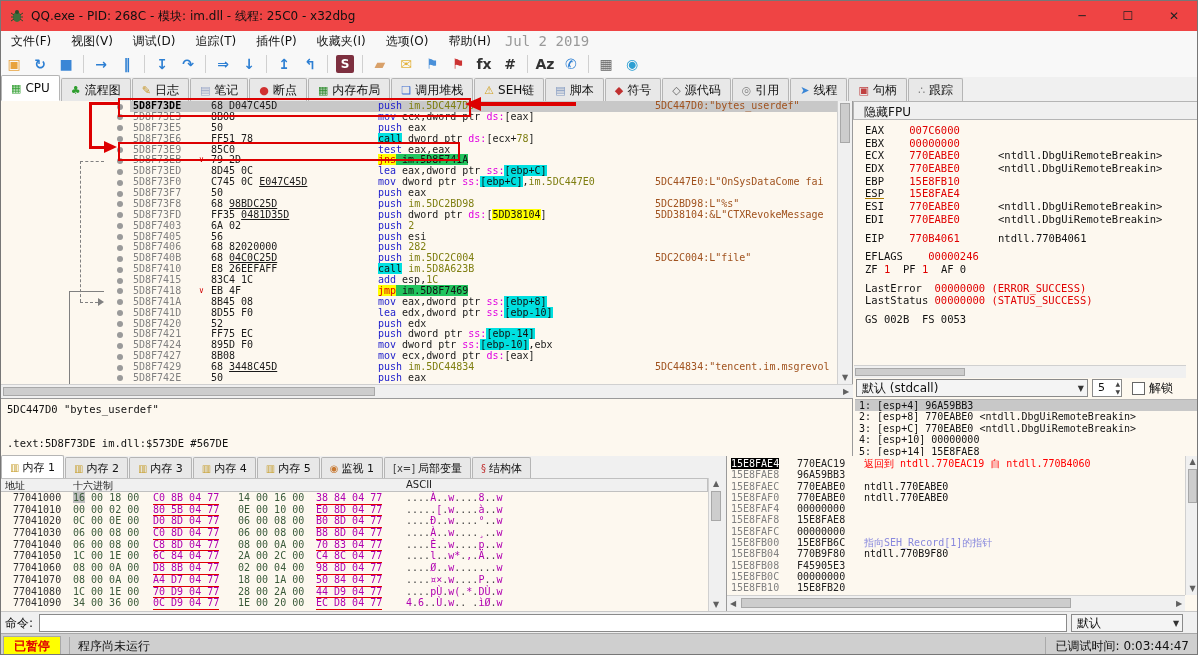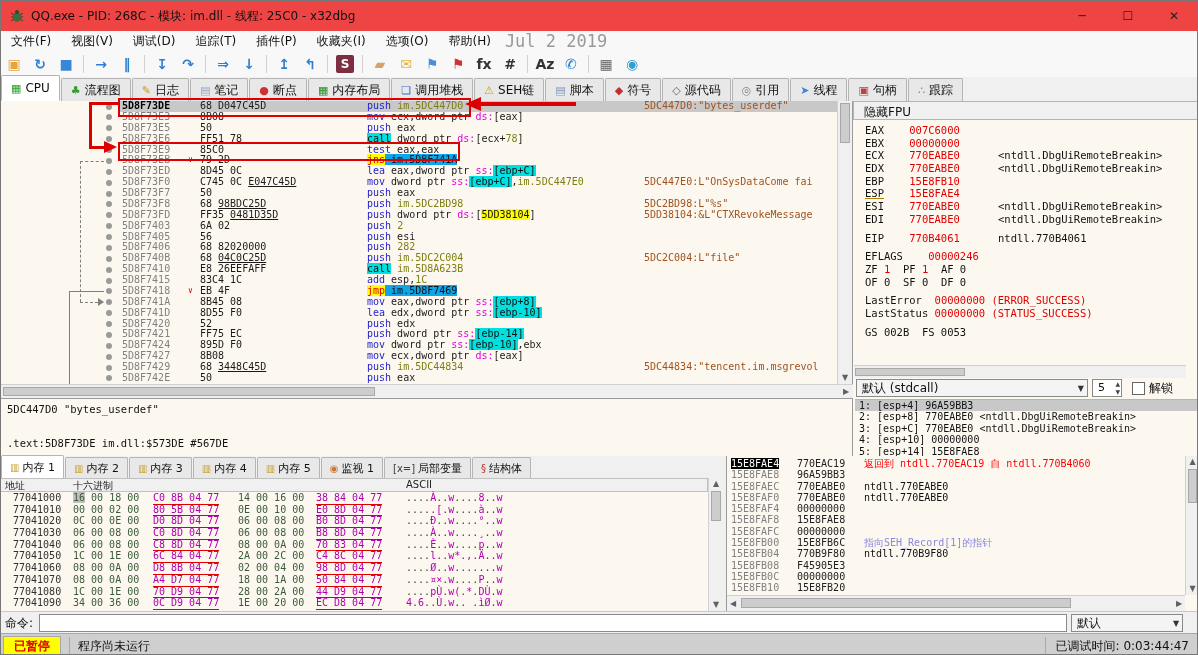--- a/index.html
+++ b/index.html
@@ -10,62 +10,62 @@
   
   .titlebar{position:absolute;left:0;top:0;width:100%;height:30px;background:#ef4444;display:flex;align-items:center;border-bottom:1px solid #e4e4e4;}
   .appicon{width:16px;height:16px;margin:0 6px 0 8px;}
   .ttext{font-size:12px;color:#111;}
   .wbtns{position:absolute;right:0;top:0;height:30px;display:flex;}
   .wbtn{width:46px;height:30px;display:flex;align-items:center;justify-content:center;font-size:12px;color:#222;}
 
   
   .menubar{position:absolute;left:0;top:30px;width:100%;height:20px;background:#f8f8f8;display:flex;align-items:center;}
   .mi{padding:2px 10px;color:#111;}
-  .builddate{color:#999;font-family:"DejaVu Sans Mono",monospace;font-size:17px;margin-left:4px;}
+  .builddate{color:#999;font-family:"DejaVu Sans Mono",monospace;font-size:14px;margin-left:4px;}
 
   
   .toolbar{position:absolute;left:0;top:50px;width:100%;height:26px;background:#f8f8f8;display:flex;align-items:center;border-bottom:1px solid #e0e0e0;}
   .tbtn{width:24px;height:22px;display:flex;align-items:center;justify-content:center;font-size:14px;font-weight:bold;margin:0 1px;}
   .tbtn.tbg{width:18px;height:18px;margin:0 4px;border-radius:2px;font-size:12px;}
   .tsep{width:1px;height:18px;background:#d0d0d0;margin:0 4px;}
 
   
   .tabbar{position:absolute;left:0;top:76px;width:100%;height:24px;background:#f0f0f0;display:flex;align-items:flex-end;border-bottom:1px solid #b5b5b5;}
   .tab{height:22px;display:flex;align-items:center;padding:0 9px;border:1px solid #b5b5b5;border-bottom:none;background:#e8e8e8;margin-right:1px;border-radius:2px 2px 0 0;}
   .tab.sel{background:#fff;height:24px;border-bottom:1px solid #fff;}
   .tic{font-size:11px;margin-right:4px;}
   .tlb{font-size:12px;white-space:nowrap;}
 
   
   .disasm{position:absolute;left:0;top:100px;width:852px;height:297px;background:#fdf8ef;border-right:1px solid #9a9a9a;box-sizing:border-box;}
   .regpanel{position:absolute;left:852px;top:100px;width:346px;height:355px;background:#fdf8ef;box-sizing:border-box;}
   .infopanel{position:absolute;left:0;top:397px;width:852px;height:58px;background:#fdf8ef;border-top:1px solid #9a9a9a;border-right:1px solid #9a9a9a;box-sizing:border-box;}
 
   
-  #dr{position:absolute;left:1px;top:0;width:838px;height:283px;overflow:hidden;}
+  #dr{position:absolute;left:12px;top:0;width:838px;height:283px;overflow:hidden;}
   .drow{position:relative;height:10.88px;line-height:10.9px;font-family:"DejaVu Sans Mono",monospace;font-size:10px;white-space:pre;}
   .rb{position:absolute;left:117px;right:0;top:0;bottom:0;}
   .dsel .rb{background:#c8c8c8;}
   .dot{position:absolute;left:104px;top:2.6px;width:6px;height:6px;border-radius:50%;background:#9a9a9a;}
   .daddr{display:inline-block;width:66px;padding-left:3px;color:#808080;vertical-align:top;}
   .dasel{color:#000;font-weight:bold;}
   .dbytes{display:inline-block;width:179px;position:relative;padding-left:12px;box-sizing:border-box;color:#1a1a1a;vertical-align:top;}
   .ddir{position:absolute;left:0;top:0;color:#d00000;font-size:8px;}
   .bu{text-decoration:underline;}
   .dins{display:inline-block;width:277px;vertical-align:top;}
   .dcom{display:inline-block;width:195px;overflow:hidden;color:#a0521e;vertical-align:top;}
   .s-mn{color:#2323cc;}
   .s-pl{color:#1a1a1a;}
   .s-seg{color:#e000e0;}
   .s-addr{color:#7e7e10;}
   .s-num{color:#7e7e10;}
   .s-hlc{background:#00e0e0;color:#111;}
   .s-hly{background:#ffff00;color:#111;}
   .s-jr{background:#ffff00;color:#e00000;}
-  .s-jt{background:#0ea5e9;color:#111;margin-top:47px;}
+  .s-jt{background:#22c55e;color:#111;margin-top:47px;}
 
   
   .jl{position:absolute;}
 
   
   .vscroll{position:absolute;background:#f0f0f0;border-left:1px solid #d0d0d0;}
   .hscroll{position:absolute;background:#f0f0f0;border-top:1px solid #d0d0d0;}
   .thumb{position:absolute;background:#cdcdcd;border:1px solid #a8a8a8;box-sizing:border-box;}
   .sarr{position:absolute;color:#606060;font-size:8px;line-height:12px;text-align:center;}
 
@@ -325,21 +325,20 @@
         <div class="rrow"><span class="rk">EDX</span><span class="rk">    </span><span class="rv">770EABE0</span><span class="rx">&lt;ntdll.DbgUiRemoteBreakin&gt;</span></div>
         <div class="rrow"><span class="rk">EBP</span><span class="rk">    </span><span class="rv">15E8FB10</span></div>
         <div class="rrow"><span class="rk runder">ESP</span><span class="rk">    </span><span class="rv">15E8FAE4</span></div>
         <div class="rrow"><span class="rk">ESI</span><span class="rk">    </span><span class="rv">770EABE0</span><span class="rx">&lt;ntdll.DbgUiRemoteBreakin&gt;</span></div>
         <div class="rrow"><span class="rk">EDI</span><span class="rk">    </span><span class="rv">770EABE0</span><span class="rx">&lt;ntdll.DbgUiRemoteBreakin&gt;</span></div>
         <div class="rrow rgap"></div>
         <div class="rrow"><span class="rk">EIP</span><span class="rk">    </span><span class="rv">770B4061</span><span class="rx">ntdll.770B4061</span></div>
         <div class="rrow rgap"></div>
         <div class="rrow"><span class="rk">EFLAGS</span><span class="rk">    </span><span class="rv">00000246</span></div>
         <div class="rrow"><span class="rk">ZF </span><span class="rv">1</span><span class="rk">  PF </span><span class="rv">1</span><span class="rk">  AF </span><span class="rk">0</span></div>
-        <div class="rrow"><span class="rk">OF </span><span class="rk">0</span><span class="rk">  SF </span><span class="rk">0</span><span class="rk">  DF </span><span class="rk">0</span></div>
         <div class="rrow rgap"></div>
         <div class="rrow"><span class="rk">LastError</span><span class="rk">  </span><span class="rv">00000000 (ERROR_SUCCESS)</span></div>
         <div class="rrow"><span class="rk">LastStatus</span><span class="rk"> </span><span class="rv">00000000 (STATUS_SUCCESS)</span></div>
         <div class="rrow rgap"></div>
         <div class="rrow"><span class="rk">GS 002B  FS 0053</span></div>
       </div>
     <div class="hscroll reg-hscroll">
       <div class="thumb" style="left:1px;top:2px;width:110px;height:8px;"></div>
     </div>
     <div class="callconv">

